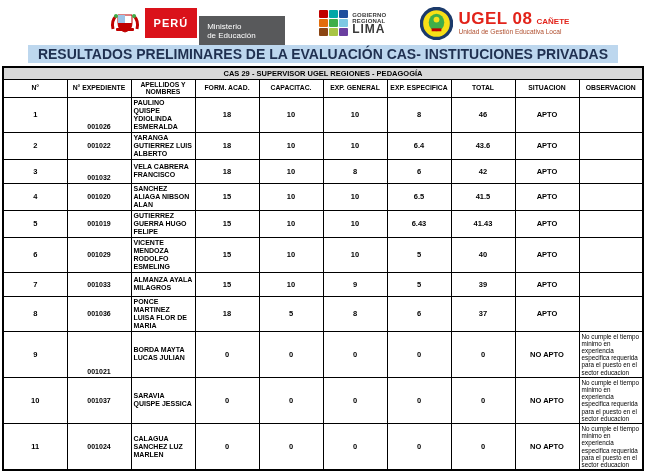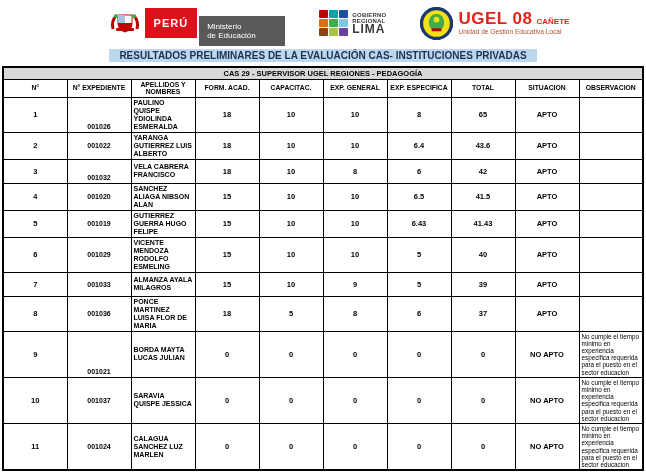--- a/index.html
+++ b/index.html
@@ -38,21 +38,21 @@
   .ugel-text{display:flex;flex-direction:column;}
   .ugel-name-row{display:flex;align-items:baseline;gap:4px;}
   .ugel-name{color:var(--ugel-red);font-weight:bold;font-size:17px;
     line-height:15px;letter-spacing:.5px;}
   .ugel-city{color:var(--ugel-red);font-weight:bold;font-size:8px;}
   .ugel-tagline{color:var(--ugel-brown);font-size:6.6px;margin-top:2px;}
 
   
   .title-wrap{text-align:center;margin-top:3px;}
   .main-title{display:inline-block;background:var(--title-highlight);
-    color:var(--title-text);font-weight:bold;font-size:10px;
+    color:var(--title-text);font-weight:bold;font-size:14px;
     padding:1px 10px;}
   .sub-title{text-align:center;font-weight:bold;font-size:10px;
     color:#0d0d0d;margin-top:1px;}
 
   
   table{border-collapse:collapse;width:642px;margin:3px 2px 0 2px;
     table-layout:fixed;}
   th,td{border:1px solid var(--border-black);overflow:hidden;}
   table{border:2px solid var(--border-black);}
   .band-row th{background:var(--band-gray);font-size:7.5px;font-weight:bold;
@@ -161,21 +161,21 @@
     </thead>
     <tbody id="table-body">
         <tr>
           <td>1</td>
           <td class="exp-cell">001026</td>
           <td class="name-cell">PAULINO QUISPE YDIOLINDA ESMERALDA</td>
           <td>18</td>
           <td>10</td>
           <td>10</td>
           <td>8</td>
-          <td>65</td>
+          <td>46</td>
           <td>APTO</td>
           <td class="obs-cell obs-soft"></td>
         </tr>
         <tr>
           <td>2</td>
           <td class="exp-cell">001022</td>
           <td class="name-cell">YARANGA GUTIERREZ LUIS ALBERTO</td>
           <td>18</td>
           <td>10</td>
           <td>10</td>

